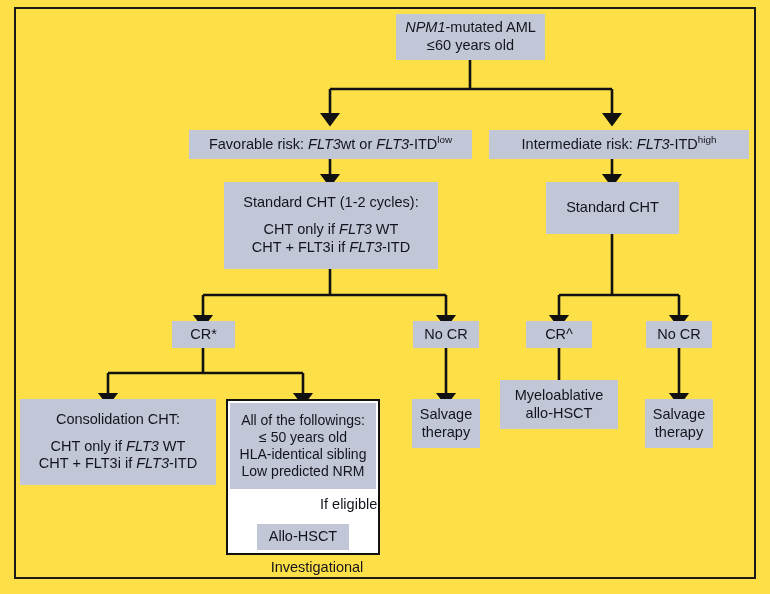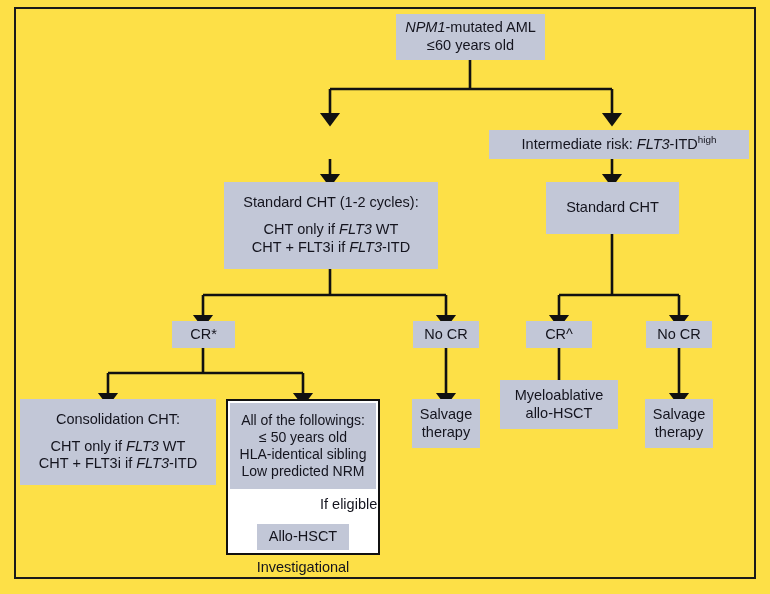--- a/index.html
+++ b/index.html
@@ -118,20 +118,23 @@
 
       <path d="M303,489 L303,521" marker-end="url(#ah)"></path>
     </g>
   </svg>
 
   <div class="node" style="left:396px; top:14px; width:149px; height:46px;">
     <span class="ln"><i>NPM1</i><span>-mutated AML</span></span>
     <span class="ln">≤60 years old</span>
   </div>
 
+  <div class="node" style="left:189px; top:130px; width:283px; height:29px;">
+    <span class="ln"><span>Favorable risk: </span><i>FLT3</i><span>wt or </span><i>FLT3</i><span>-ITD</span><sup>low</sup></span>
+  </div>
 
   <div class="node" style="left:489px; top:130px; width:260px; height:29px;">
     <span class="ln"><span>Intermediate risk: </span><i>FLT3</i><span>-ITD</span><sup>high</sup></span>
   </div>
 
   <div class="node" style="left:224px; top:182px; width:214px; height:87px;">
     <span class="ln">Standard CHT (1-2 cycles):</span>
     <span class="spacer"></span>
     <span class="ln"><span>CHT only if </span><i>FLT3</i><span> WT</span></span>
     <span class="ln"><span>CHT + FLT3i if </span><i>FLT3</i><span>-ITD</span></span>
@@ -172,21 +175,21 @@
     <span class="ln">HLA-identical sibling</span>
     <span class="ln">Low predicted NRM</span>
   </div>
 
   <div class="edge-label" style="left:312px; top:496px;margin-left:8px;">If eligible</div>
 
   <div class="node" style="left:257px; top:524px; width:92px; height:26px;">
     <span class="ln">Allo-HSCT</span>
   </div>
 
-  <div class="caption" style="left:226px; top:559px; width:154px;">Investigational</div>
+  <div class="caption" style="left:240px; top:559px; width:154px;">Investigational</div>
 
   <div class="node" style="left:412px; top:399px; width:68px; height:49px;">
     <span class="ln">Salvage</span>
     <span class="ln">therapy</span>
   </div>
 
   <div class="node" style="left:500px; top:380px; width:118px; height:49px;">
     <span class="ln">Myeloablative</span>
     <span class="ln">allo-HSCT</span>
   </div>

